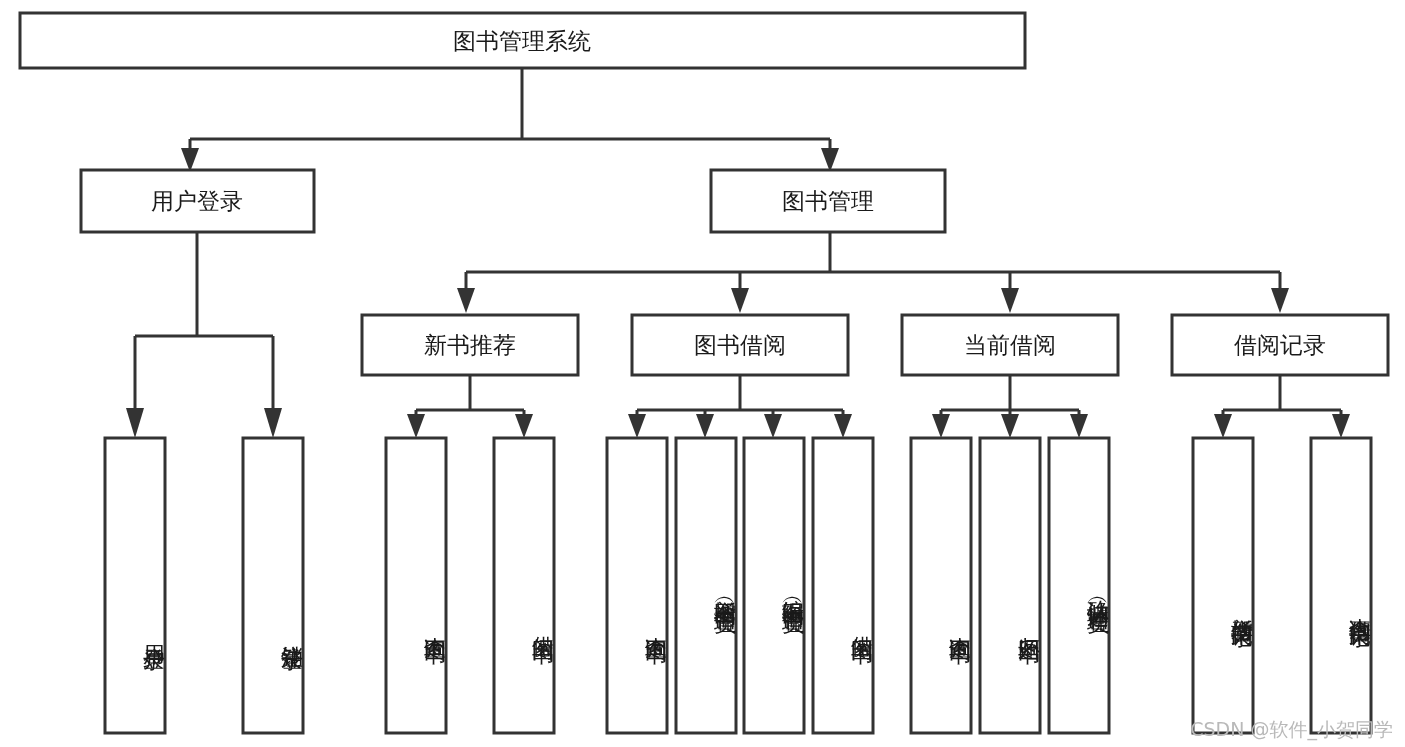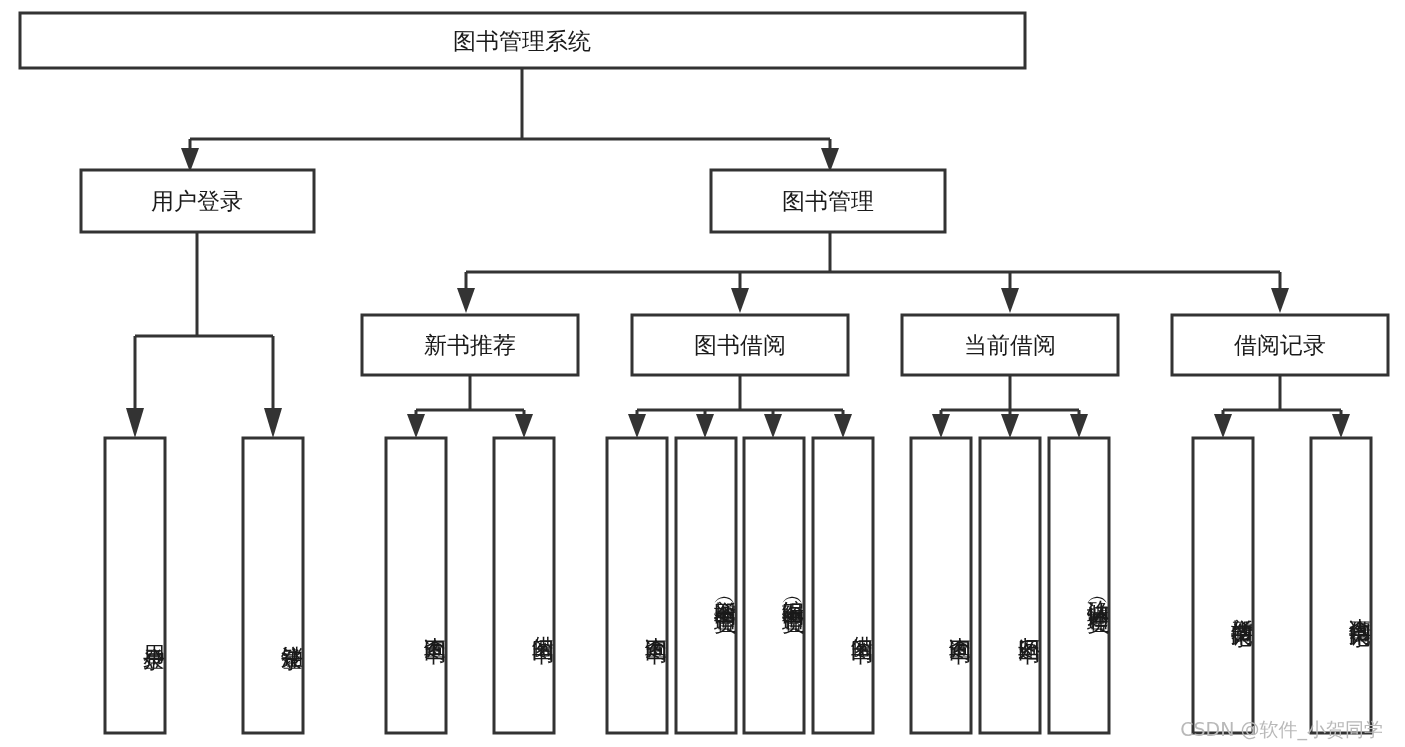--- a/index.html
+++ b/index.html
@@ -56,21 +56,21 @@
     letter-spacing: 2px;
     line-height: 1;
     white-space: nowrap;
     display: flex;
     align-items: flex-start;
     justify-content: center;
     pointer-events: none;
   }
   .watermark {
     position: absolute;
-    right: 22px;
+    right: 12px;
     bottom: 4px;
     font-family: "DejaVu Sans", "Liberation Sans", sans-serif;
     font-size: 19px;
     color: #b9b9b9;
     white-space: nowrap;
   }
 </style>
 </head>
 <body>
 

